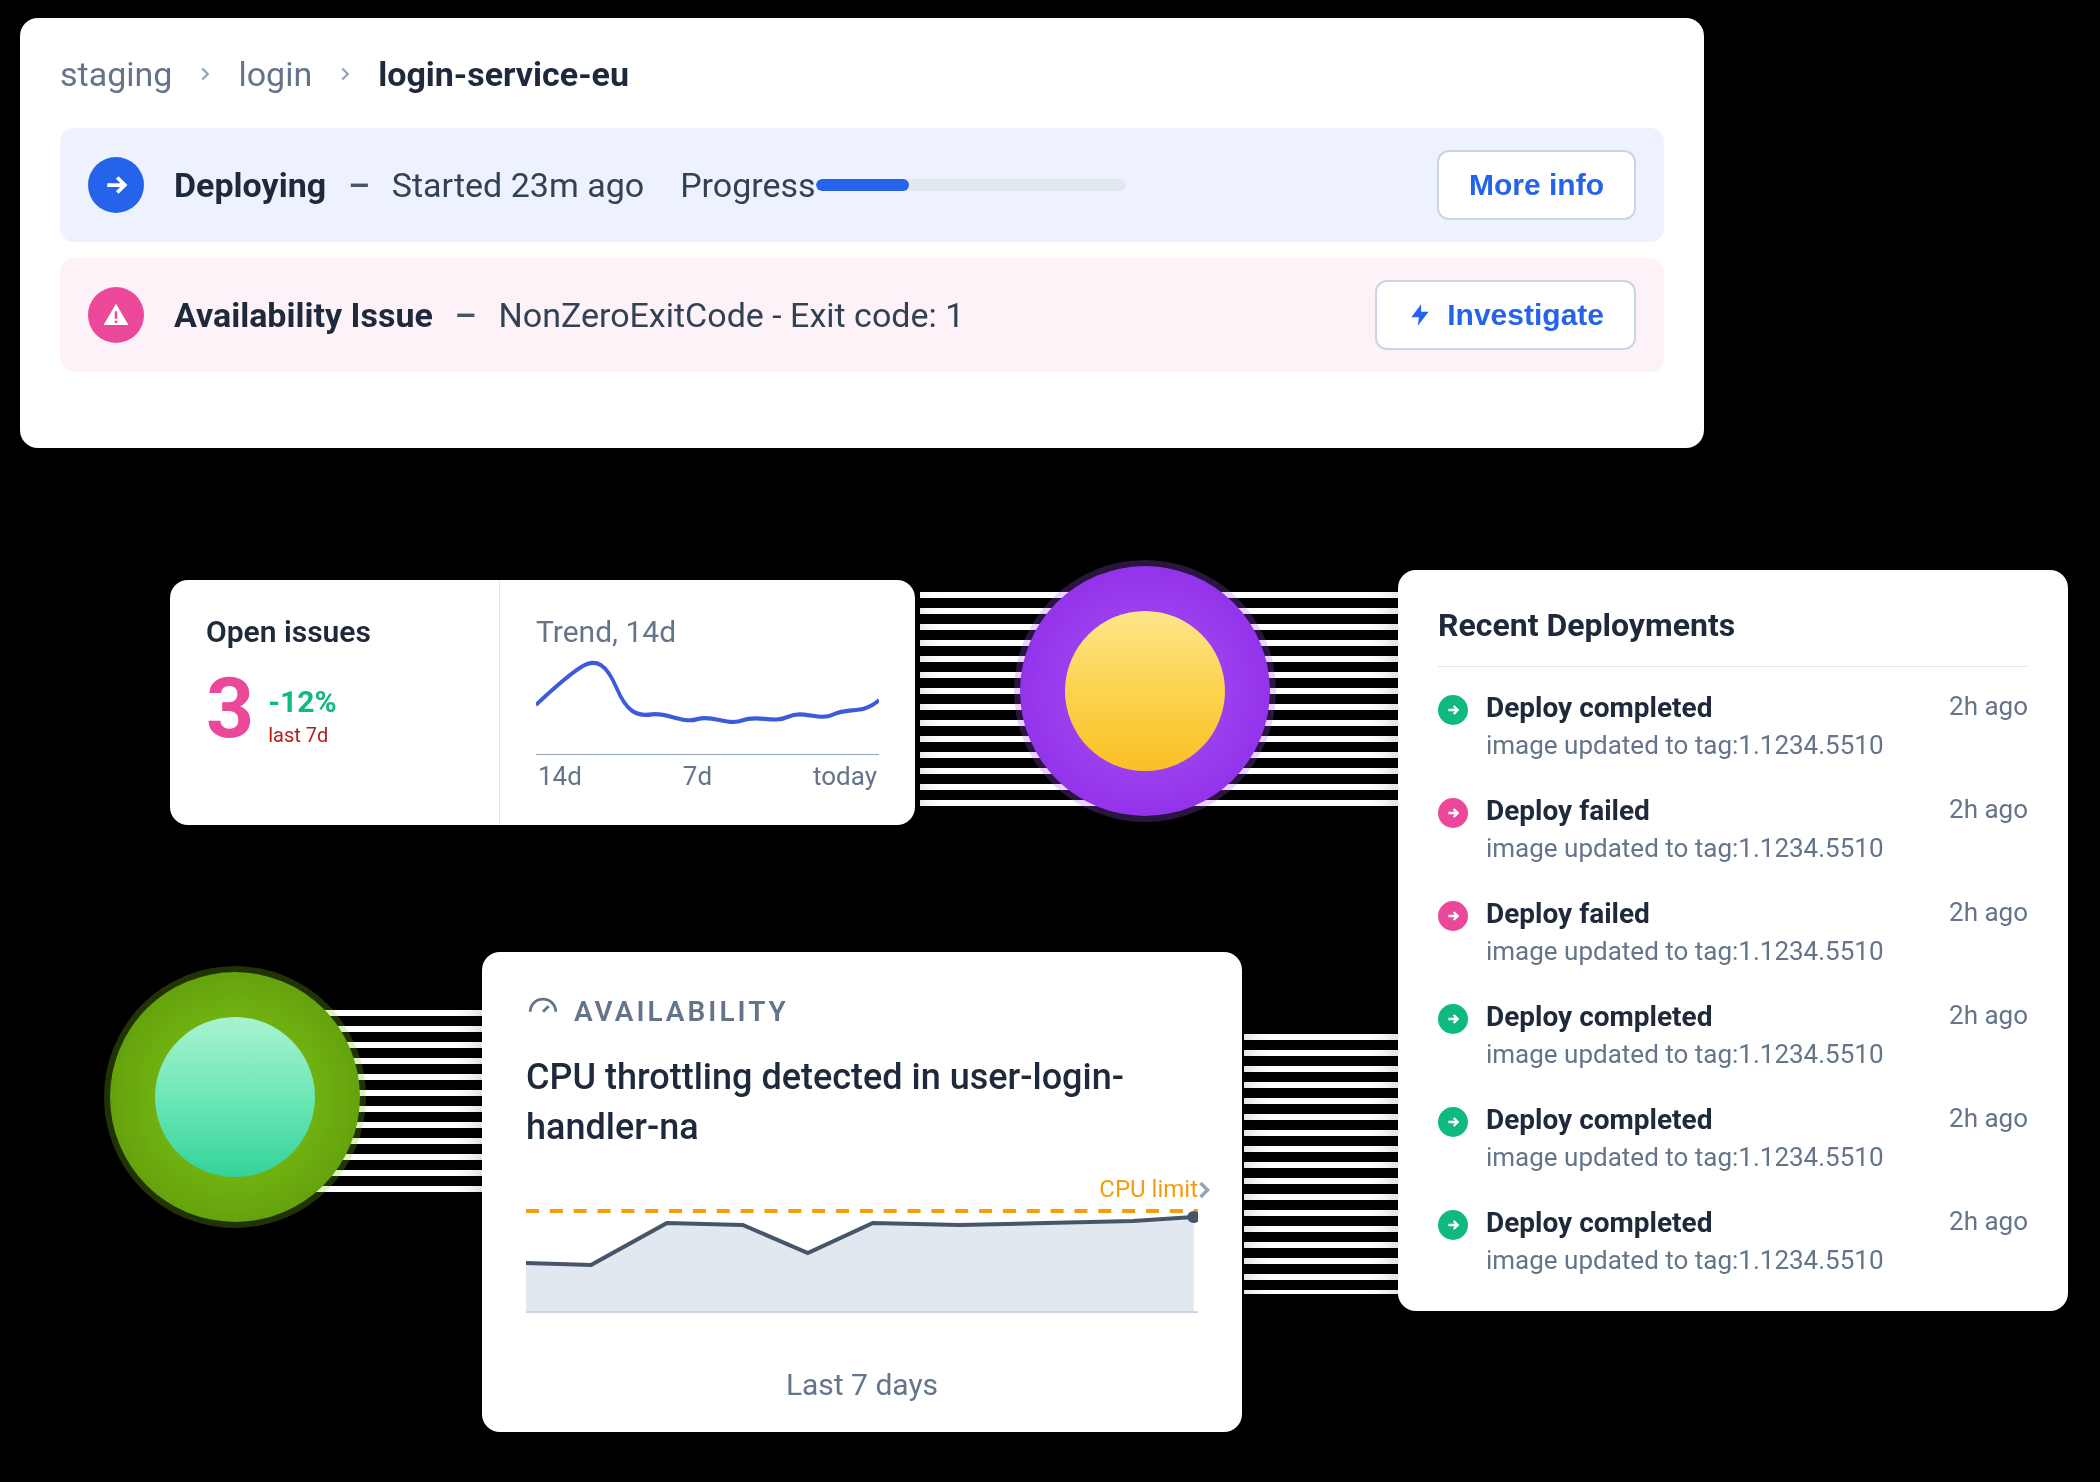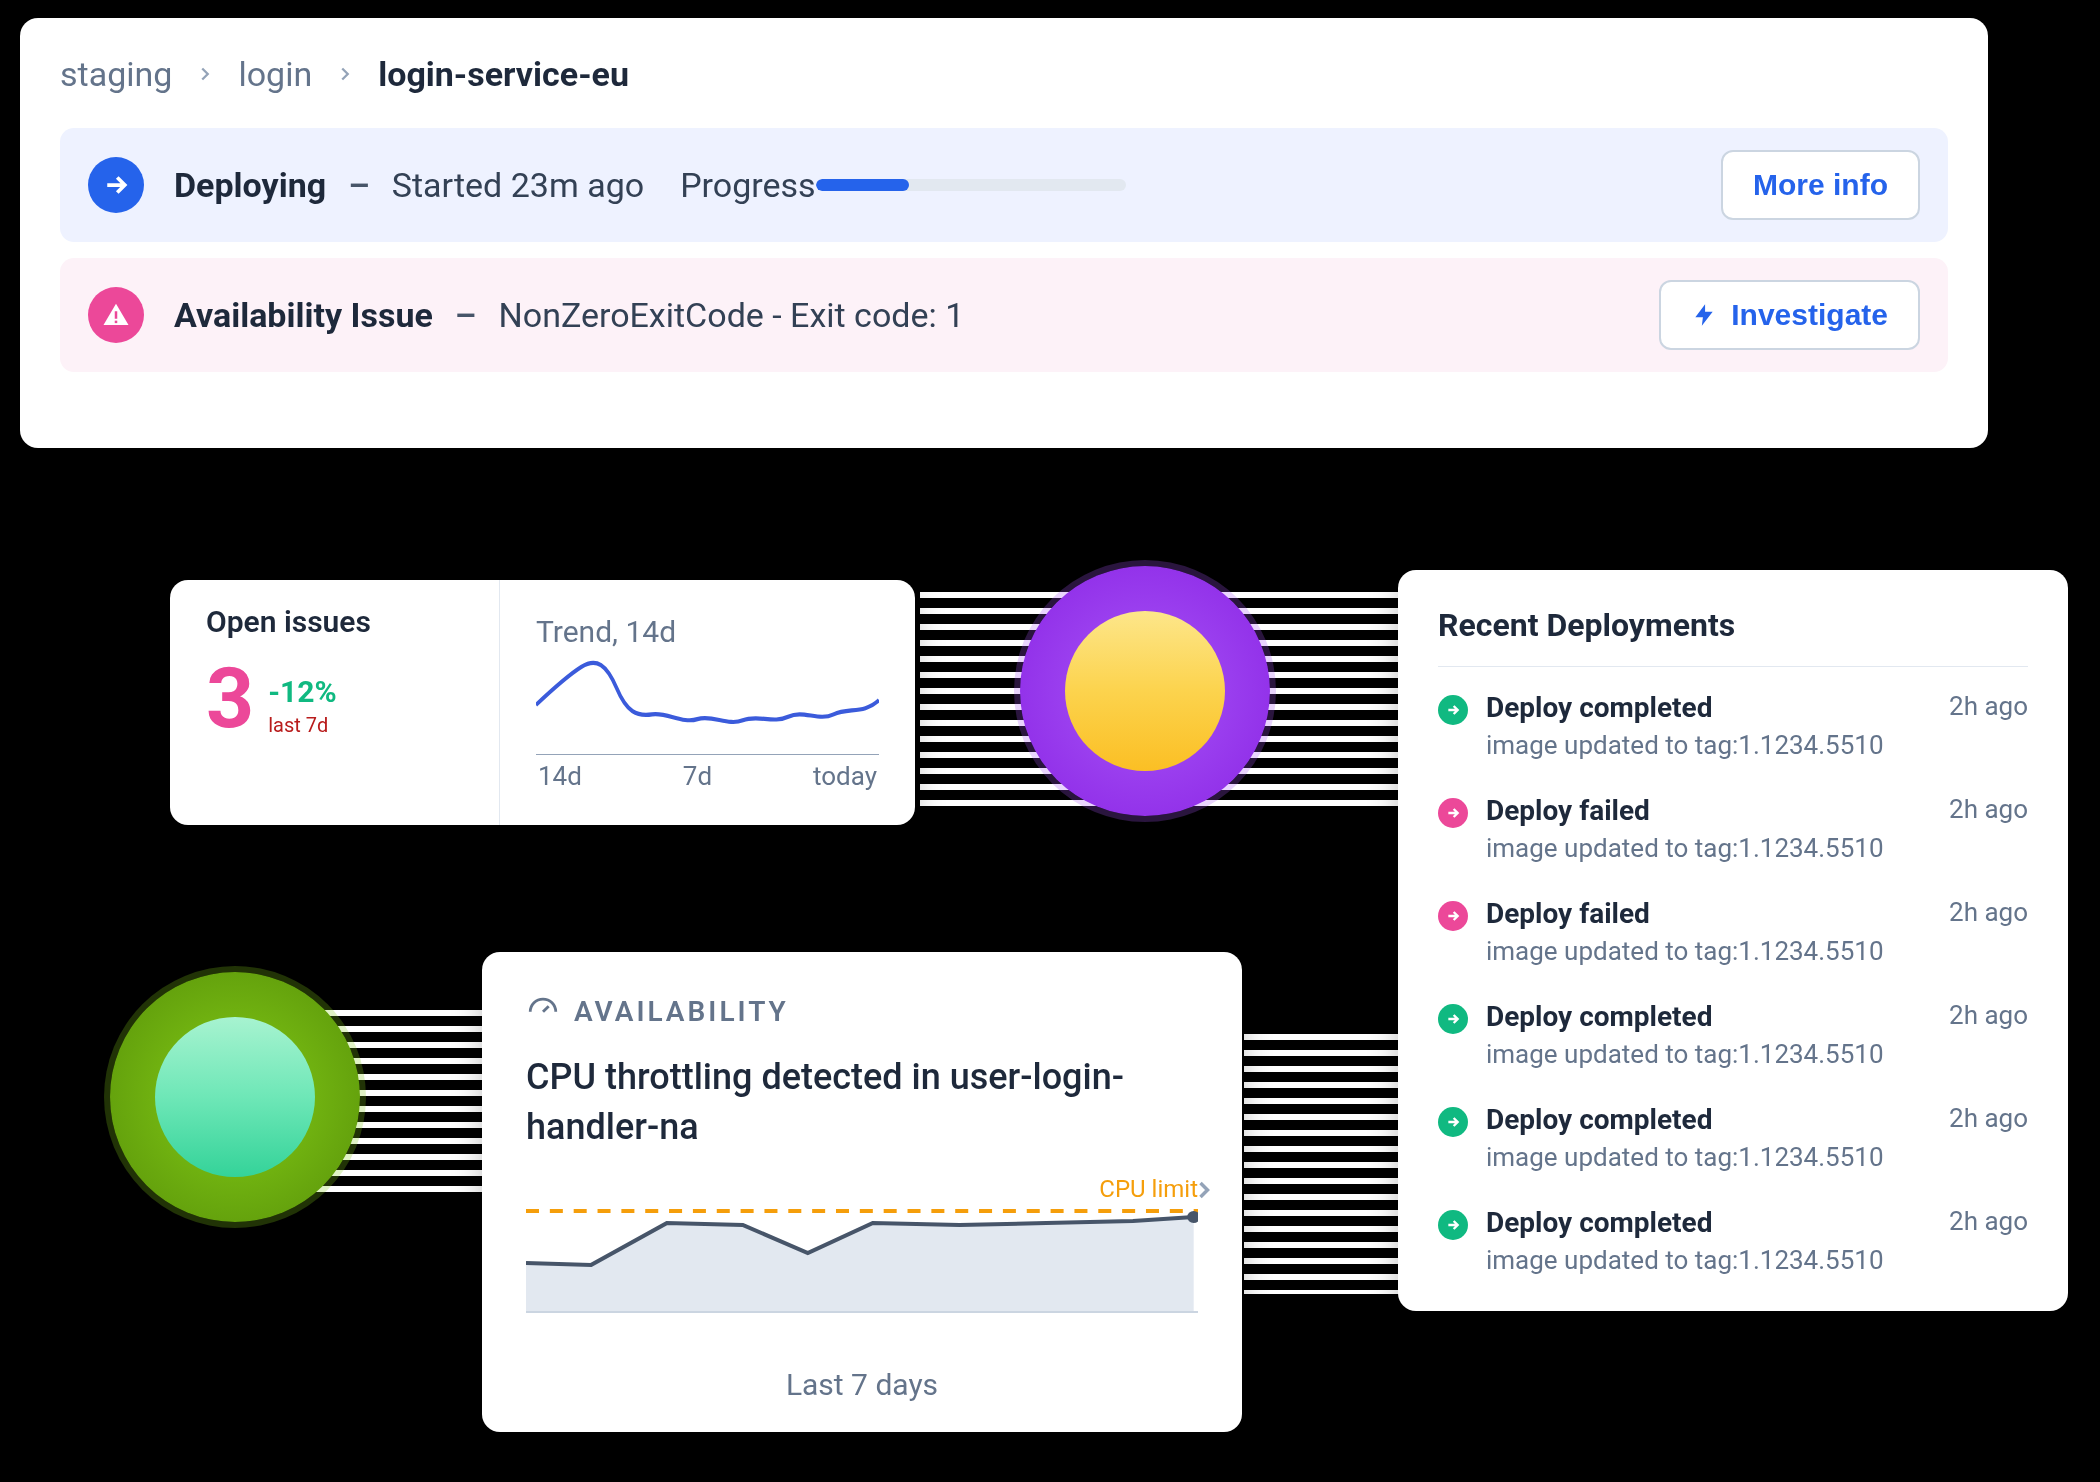--- a/index.html
+++ b/index.html
@@ -10,21 +10,21 @@
     height: 1482px;
     position: relative;
     overflow: hidden;
   }
 
   
   .top-card {
     position: absolute;
     top: 18px;
     left: 20px;
-    width: 1968px;
+    width: 1684px;
     background: #fff;
     border-radius: 18px;
     padding: 36px 40px 60px 40px;
     box-shadow: 0 8px 30px rgba(0,0,0,0.15);
   }
   .breadcrumb {
     display: flex;
     align-items: center;
     gap: 22px;
     font-size: 34px;
@@ -84,21 +84,21 @@
     left: 170px;
     width: 745px;
     height: 245px;
     background: #fff;
     border-radius: 18px;
     box-shadow: 0 12px 30px rgba(0,0,0,0.25);
     display: flex;
   }
   .issues-left {
     width: 330px;
-    padding: 24px 36px;
+    padding: 34px 36px;
     border-right: 1px solid #e2e8f0;
   }
   .issues-left .title { font-size: 30px; color: #1e293b; font-weight: 600; margin-bottom: 18px; }
   .issues-num-row { display: flex; align-items: flex-end; gap: 14px; }
   .issues-num { font-size: 84px; font-weight: 700; color: #ec4899; line-height: 1; }
   .issues-meta { display: flex; flex-direction: column; gap: 4px; padding-bottom: 4px; }
   .issues-delta { color: #10b981; font-size: 30px; font-weight: 700; }
   .issues-period { color: #b91c1c; font-size: 20px; }
 
   .issues-right { flex: 1; padding: 34px 36px 20px 36px; display: flex; flex-direction: column; }

